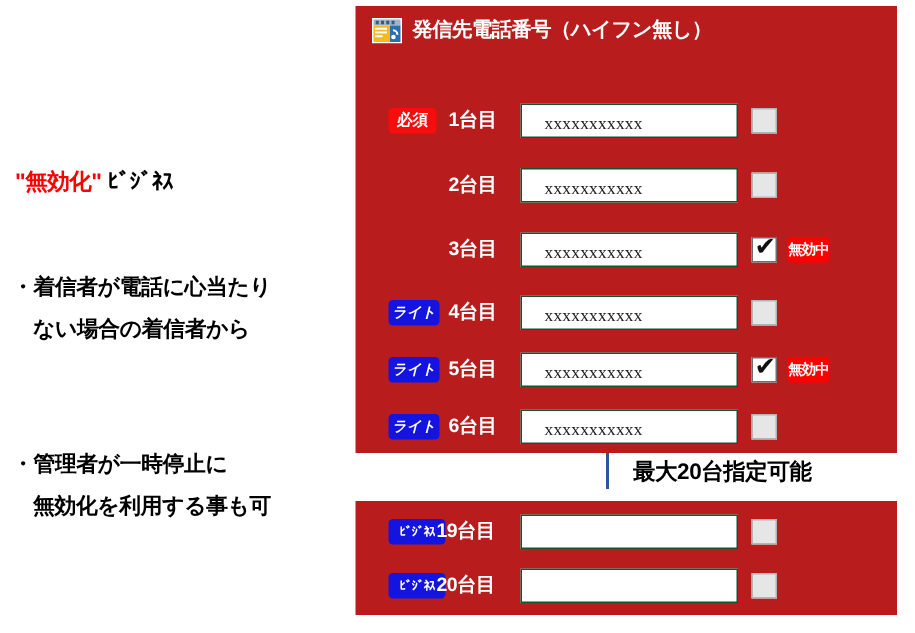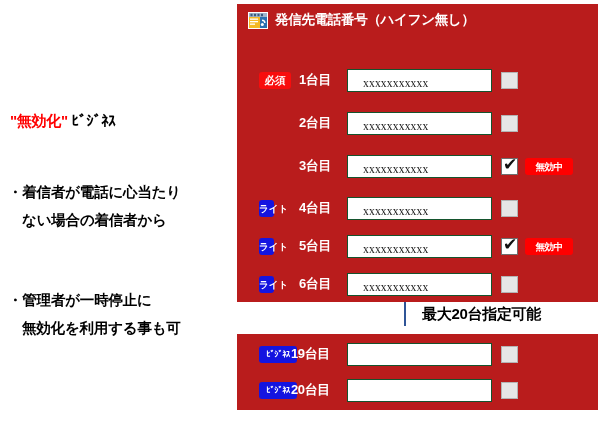--- a/index.html
+++ b/index.html
@@ -40,21 +40,21 @@
     position: absolute;
     left: 8px;
     font-size: 14.5px;
     font-weight: bold;
     color: #000000;
     line-height: 28px;
     letter-spacing: -0.2px;
     white-space: nowrap;
   }
   .bullet-1 { top: 178px; }
-  .bullet-2 { top: 286px; }
+  .bullet-2 { top: 296px; }
   .bullet-block .ln { display: block; }
   .bullet-block .ln.indent { padding-left: 14px; }
 
   
   .panel {
     position: absolute;
     background: #b91c1c;
     box-sizing: border-box;
   }
   .panel-top {
@@ -113,23 +113,24 @@
     font-size: 10px;
   }
   .badge-req {
     left: 22px;
     width: 32px;
     background: #f80d0d;
     font-size: 10.5px;
   }
   .badge-lite {
     left: 22px;
-    width: 15px;
+    width: 34px;
     background: #1414e0;
     font-size: 9.5px;
+    font-style: italic;
   }
   .badge-biz {
     left: 22px;
     width: 38px;
     background: #1414e0;
     font-size: 8.5px;
     letter-spacing: -0.5px;
   }
   .row-label {
     position: absolute;
@@ -182,21 +183,21 @@
     top: -5px;
     font-size: 17px;
     color: #111111;
     line-height: 22px;
     font-weight: bold;
   }
   .badge-off {
     position: absolute;
     left: 288px;
     top: 2px;
-    width: 48px;
+    width: 28px;
     height: 17px;
     line-height: 17px;
     text-align: center;
     background: #ff0000;
     color: #ffffff;
     font-size: 9.5px;
     font-weight: bold;
     border-radius: 3px;
     white-space: nowrap;
     letter-spacing: -0.5px;

